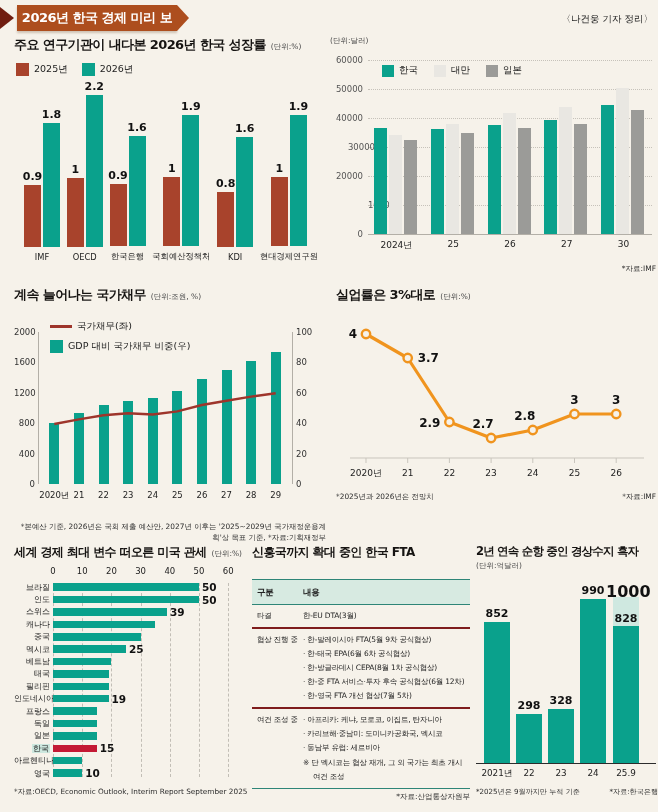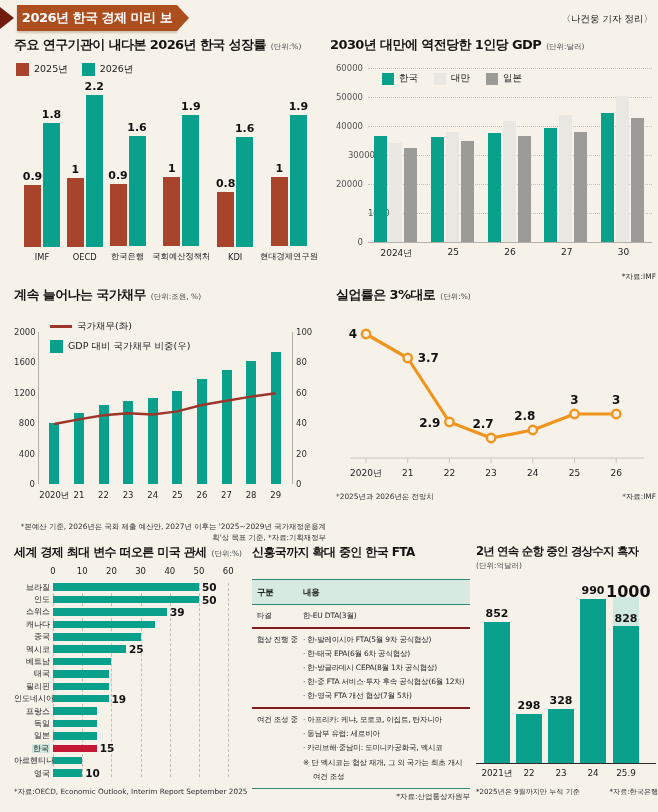--- a/index.html
+++ b/index.html
@@ -160,21 +160,20 @@
               </div>
             </div>
             <div class="g-cat">현대경제연구원</div>
           </div>
         </div>
       </div>
   </div>
 
   <div class="sec" style="left:330px;top:36px;width:326px;">
     <div class="sec-head">
-      <span class="sec-title">2030년 대만에 역전당한 1인당 GDP</span>
       <span class="unit">(단위:달러)</span>
     </div>
     <div id="chart-gdp" class="relplot" style="height:212px;margin-top:6px;">
         <div class="abs" style="left: 38px; width: 284px; top: 182px; border-top: 1px solid rgb(179, 175, 167);"></div>
         <div class="ylab abs" style="left: 0px; top: 177px; width: 33px; text-align: right;">0</div>
         <div class="abs" style="left: 38px; width: 284px; top: 153px; border-top: 1px dotted rgb(198, 194, 186);"></div>
         <div class="ylab abs" style="left: 0px; top: 148px; width: 33px; text-align: right; margin-left: 32px;">10000</div>
         <div class="abs" style="left: 38px; width: 284px; top: 124px; border-top: 1px dotted rgb(198, 194, 186);"></div>
         <div class="ylab abs" style="left: 0px; top: 119px; width: 33px; text-align: right;">20000</div>
         <div class="abs" style="left: 38px; width: 284px; top: 95px; border-top: 1px dotted rgb(198, 194, 186);"></div>
@@ -445,22 +444,22 @@
               <div class="fta-item">· 한-태국 EPA(6월 6차 공식협상)</div>
               <div class="fta-item">· 한-방글라데시 CEPA(8월 1차 공식협상)</div>
               <div class="fta-item">· 한-중 FTA 서비스·투자 후속 공식협상(6월 12차)</div>
               <div class="fta-item">· 한-영국 FTA 개선 협상(7월 5차)</div>
             </div>
           </div>
           <div class="fta-row last">
             <div class="fta-c1">여건 조성 중</div>
             <div class="fta-c2">
               <div class="fta-item">· 아프리카: 케냐, 모로코, 이집트, 탄자니아</div>
+              <div class="fta-item">· 카리브해·중남미: 도미니카공화국, 멕시코</div>
               <div class="fta-item">· 동남부 유럽: 세르비아</div>
-              <div class="fta-item">· 카리브해·중남미: 도미니카공화국, 멕시코</div>
               <div class="fta-note">※ 단 멕시코는 협상 재개, 그 외 국가는 최초 개시 여건 조성</div>
             </div>
           </div>
         </div>
       </div>
     <div class="source abs" style="right:0;bottom:0;">*자료:산업통상자원부</div>
   </div>
 
   <div class="sec" style="left:476px;top:544px;width:182px;">
     <div class="sec-head">

